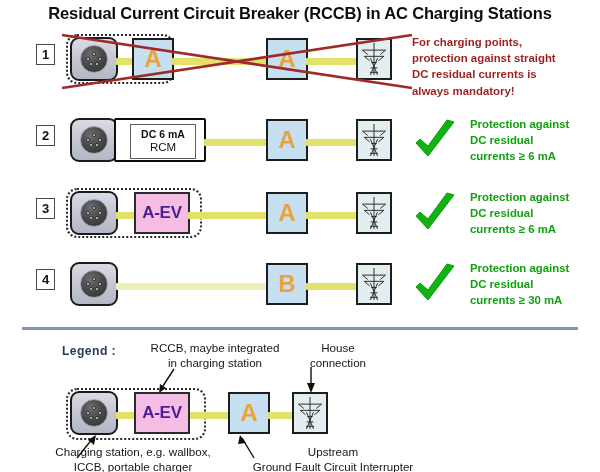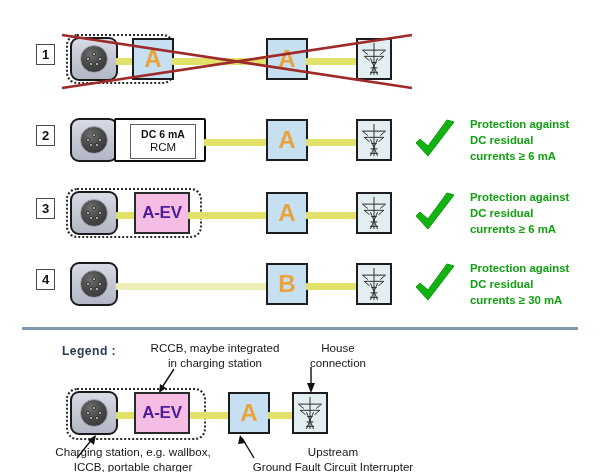--- a/index.html
+++ b/index.html
@@ -151,20 +151,21 @@
     position:absolute;font-size:11.6px;color:#161616;line-height:1.32;
     text-align:center;white-space:pre-line;
   }
   .arrow{position:absolute;}
 </style>
 </head>
 <body>
 
 <div id="page">
 
+  <div class="title">Residual Current Circuit Breaker (RCCB) in AC Charging Stations</div>
 
   <div class="row" style="top:30px;">
     <div class="rownum">1</div>
 
     <div class="dotted" style="left:66px;top:4px;width:108px;height:50px;"></div>
 
     <div class="station" style="left:70px;">
       <div class="plug">
         <div class="pins">
           <span class="pin" style="left:6.4px;top:0px;"></span>
@@ -194,20 +195,24 @@
           <line x1="29" y1="18" x2="23" y2="23"></line>
           <line x1="14" y1="20" x2="22" y2="39"></line>
           <line x1="22" y1="20" x2="14" y2="39"></line>
           <line x1="15" y1="25" x2="21" y2="25"></line>
           <line x1="14.2" y1="31" x2="21.8" y2="31"></line>
           <line x1="13.4" y1="36" x2="22.6" y2="36"></line>
         </g>
       </svg>
     </div>
 
+    <div class="note red" style="left:412px;top:4px;width:180px;">For charging points,
+protection against straight
+DC residual currents is
+always mandatory!</div>
   </div>
 
   <svg class="redx" viewBox="0 0 600 472">
     <line x1="62" y1="35" x2="412" y2="88" stroke="#9e2a2a" stroke-width="2.6"></line>
     <line x1="62" y1="88" x2="412" y2="35" stroke="#9e2a2a" stroke-width="2.6"></line>
   </svg>
 
   <div class="row" style="top:111px;">
     <div class="rownum">2</div>
 

